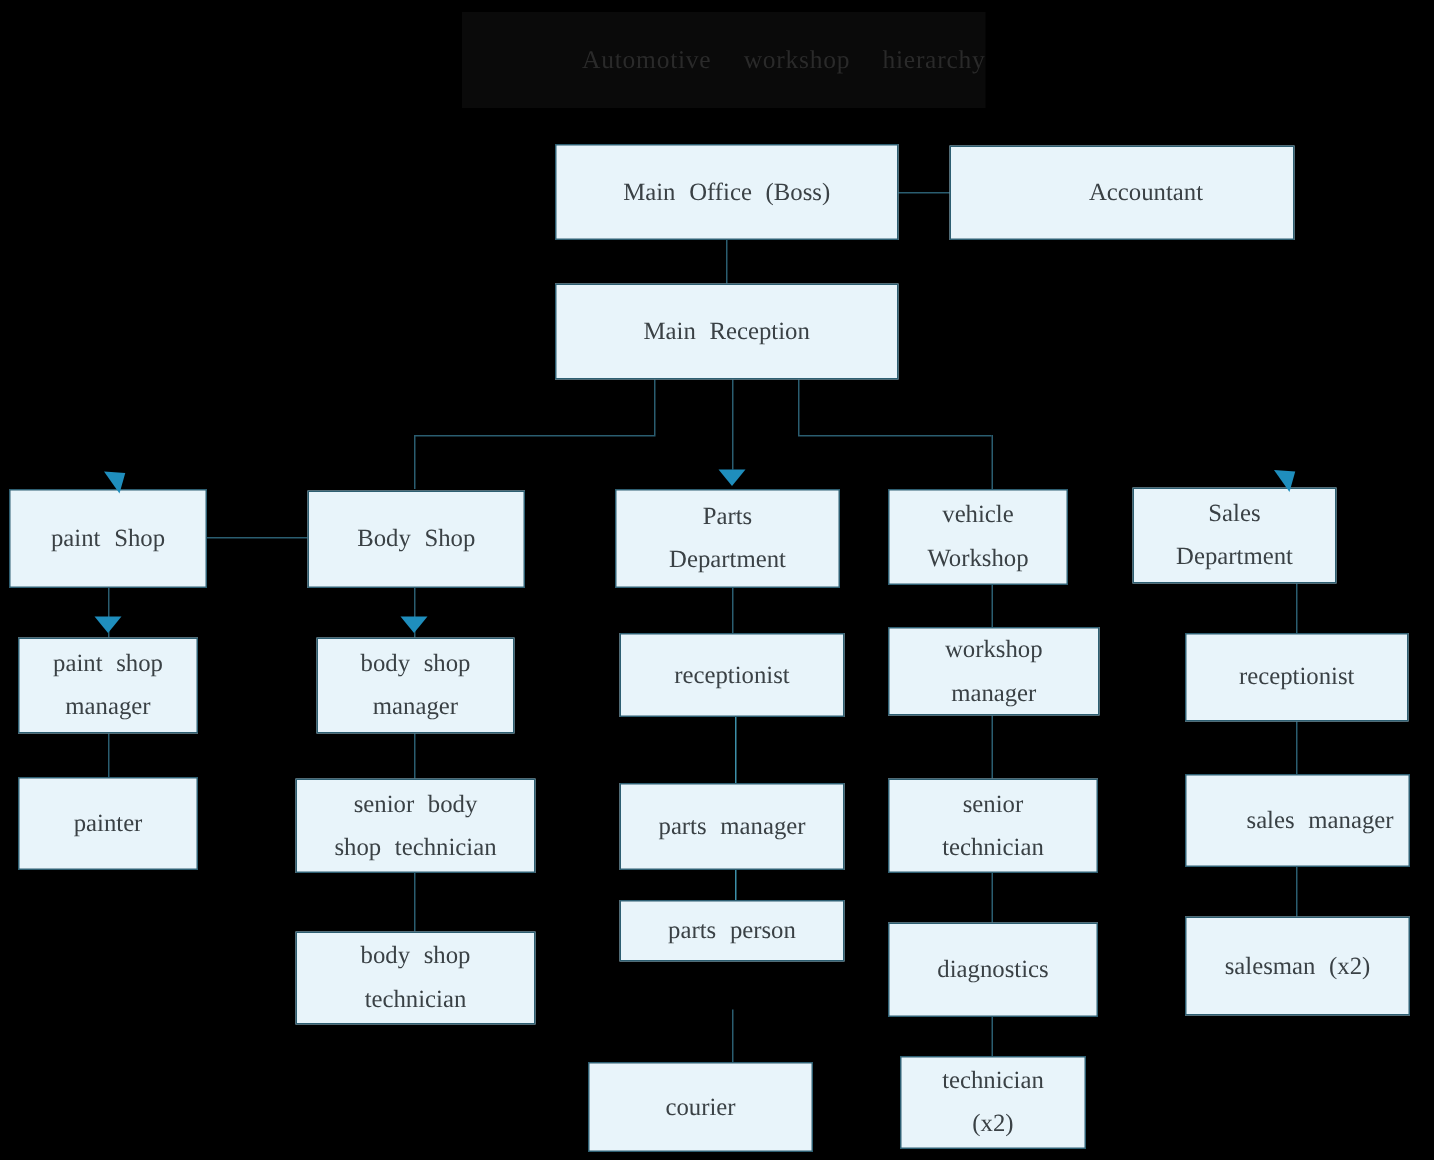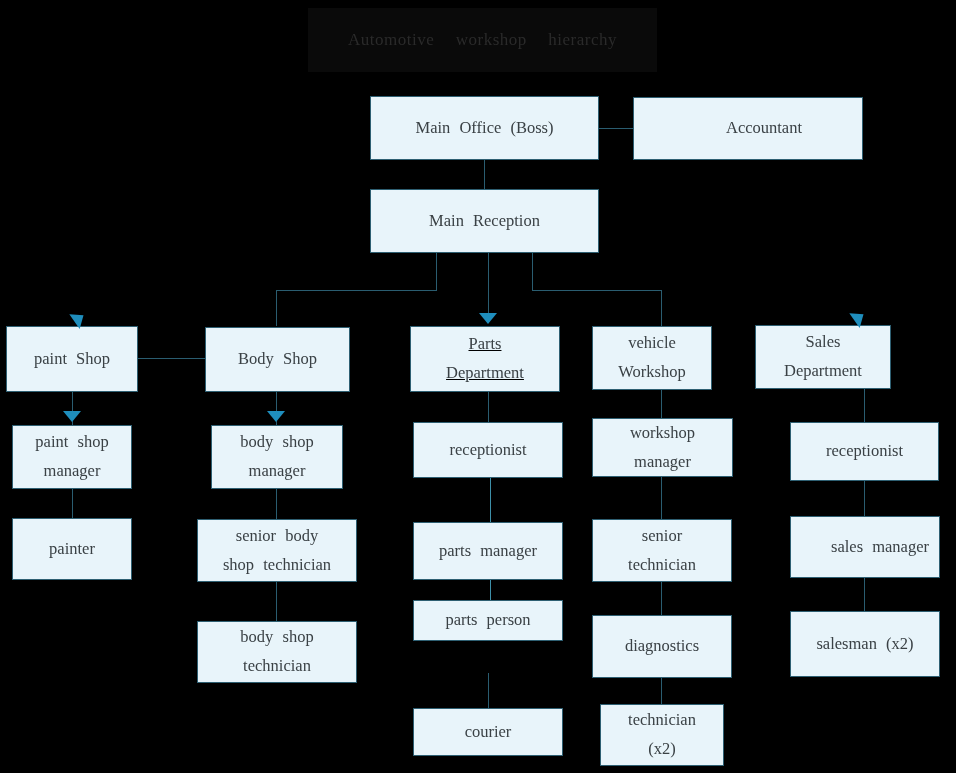--- a/index.html
+++ b/index.html
@@ -74,21 +74,21 @@
     border-top: 11px solid #1f8ebd;
     transform: rotate(-125deg);
     z-index: 4;
   }
 </style>
 </head>
 <body>
 
 <div id="canvas">
 
-  <div class="title-box" style="left:308px; top:8px; width:349px; height:64px;">
+  <div class="title-box" style="left:308px; top:8px; width:349px; height:64px;justify-content:flex-end;">
     <span class="title-text">Automotive  workshop  hierarchy</span>
   </div>
 
   <div class="edge h" style="left:598px; top:128px; width:36px; height:1px;"></div>
 
   <div class="edge v" style="left:484px; top:160px; width:1px; height:29px;"></div>
 
   <div class="edge v" style="left:436px; top:253px; width:1px; height:37px;"></div>
 
   <div class="edge v" style="left:532px; top:253px; width:1px; height:37px;"></div>
@@ -170,38 +170,38 @@
   <div class="node" style="left:197px; top:519px; width:160px; height:63px;">
     <span class="node-label">senior  body
 shop  technician</span>
   </div>
 
   <div class="node" style="left:197px; top:621px; width:160px; height:62px;">
     <span class="node-label">body  shop
 technician</span>
   </div>
 
-  <div class="node" style="left:410px; top:326px; width:150px; height:66px;text-decoration:underline;">
+  <div class="node" style="left:410px; top:326px; width:150px; height:66px;">
     <span class="node-label">Parts
 Department</span>
   </div>
 
   <div class="node" style="left:413px; top:422px; width:150px; height:56px;">
     <span class="node-label">receptionist</span>
   </div>
 
   <div class="node" style="left:413px; top:522px; width:150px; height:58px;">
     <span class="node-label">parts  manager</span>
   </div>
 
   <div class="node" style="left:413px; top:600px; width:150px; height:41px;">
     <span class="node-label">parts  person</span>
   </div>
 
-  <div class="node" style="left:413px; top:708px; width:150px; height:48px;">
+  <div class="node" style="left:392px; top:708px; width:150px; height:60px;">
     <span class="node-label">courier</span>
   </div>
 
   <div class="node" style="left:592px; top:326px; width:120px; height:64px;">
     <span class="node-label">vehicle
 Workshop</span>
   </div>
 
   <div class="node" style="left:592px; top:418px; width:141px; height:59px;">
     <span class="node-label">workshop

